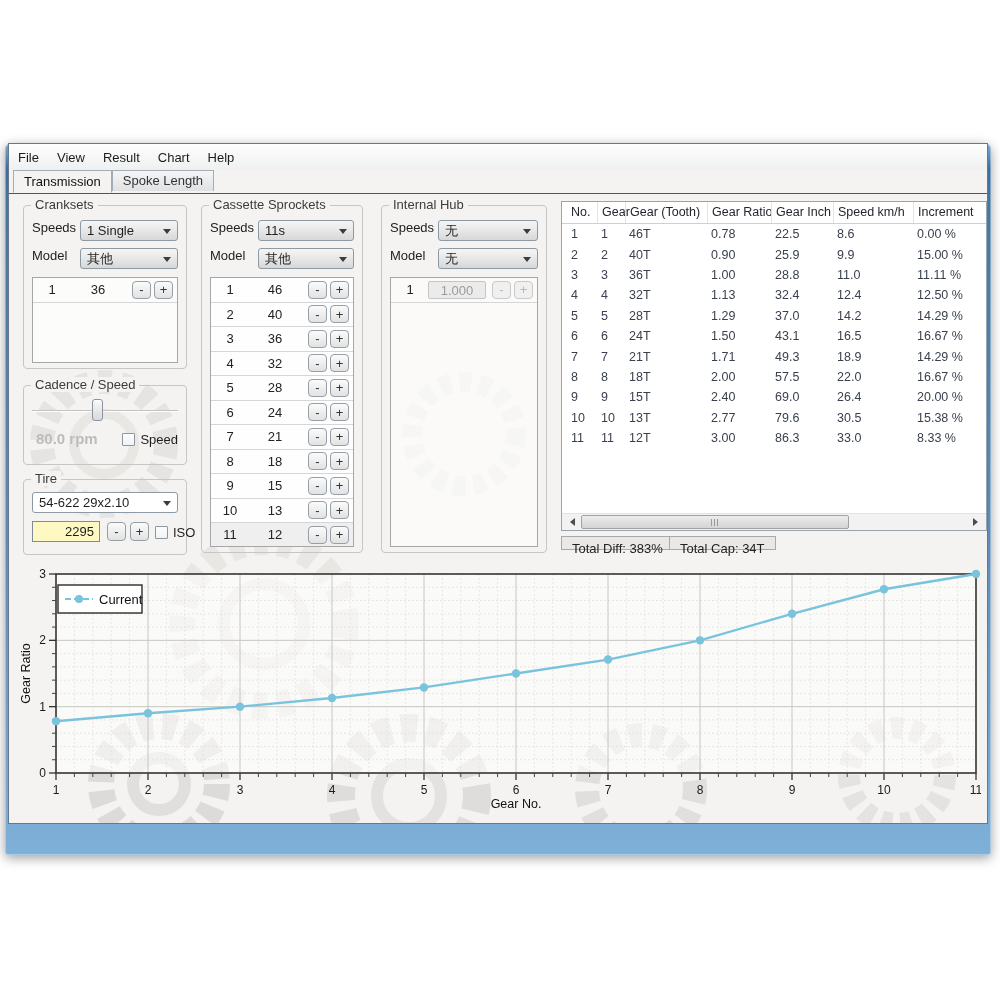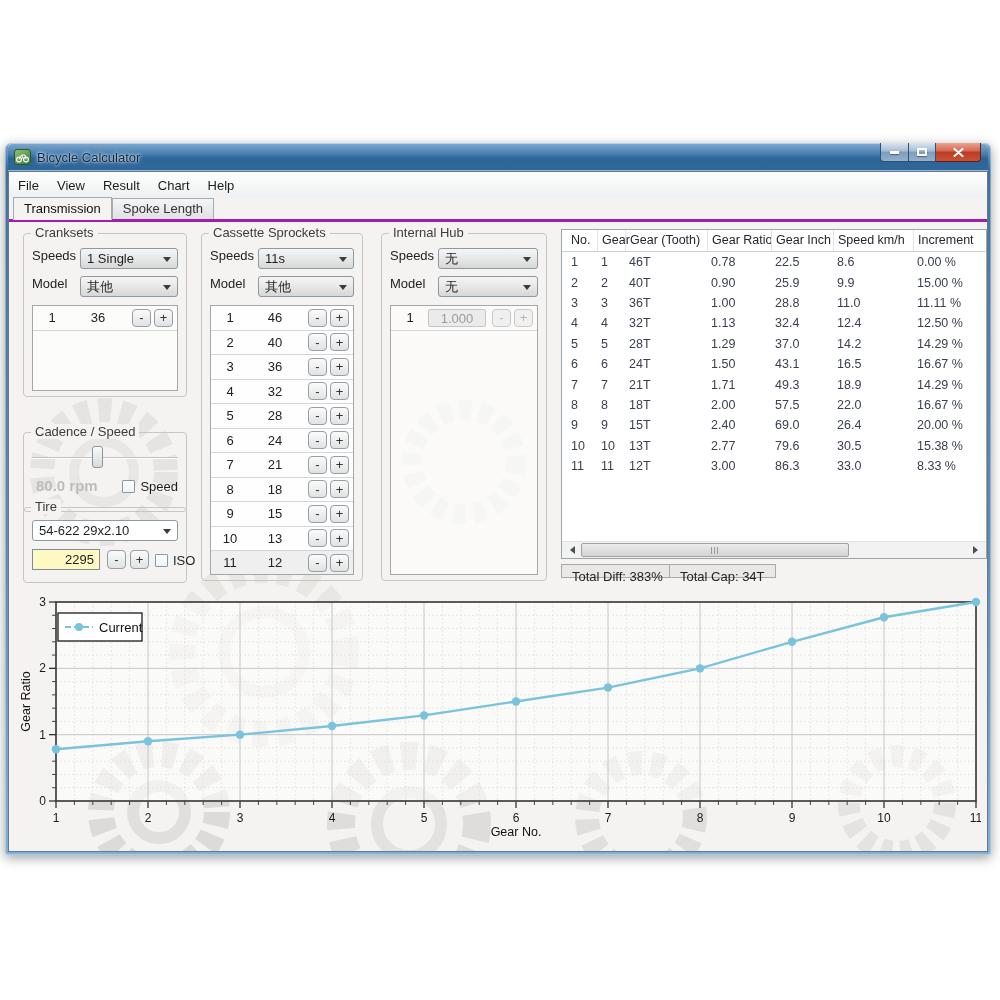--- a/index.html
+++ b/index.html
@@ -38,22 +38,22 @@
   .win-body { position:relative; width:980px; height:681px; background:#f4f3f1; border:1px solid #67788a; overflow:hidden; }
 
   
   .watermark { position:absolute; left:0; top:0; z-index:0; pointer-events:none; }
   .layer { position:absolute; inset:0; z-index:1; }
 
   
   .menubar { position:absolute; left:0; top:0; right:0; height:26px; display:flex; align-items:center;
     background:linear-gradient(#fefefe,#eef0f1); font-size:13px; color:#1c1c1c; }
   .menu-item { padding:4px 9px; border-radius:2px; }
-  .tabstrip { position:absolute; left:0; top:26px; right:0; height:24px; display:flex; align-items:flex-end;
-    padding-left:4px; border-bottom:3px solid #a21caf; }
+  .tabstrip { position:absolute; left:0; top:26px; right:0; height:24px; display:flex; align-items:flex-start;
+    padding-left:4px; border-bottom:1px solid #a21caf; }
   .tab { font-size:13px; border:1px solid #a3adb5; padding:0 10px; white-space:nowrap; }
   .tab.active { height:23px; line-height:22px; background:#f4f3f1; border-bottom:1px solid #f4f3f1; margin-bottom:-1px; z-index:2; color:#111; }
   .tab.inactive { height:21px; line-height:20px; background:linear-gradient(#f5f5f5,#dfe1e2); border-bottom:none; color:#333; }
 
   
   .grp { position:absolute; border:1px solid #c7c6c4; border-radius:4px; }
   .grp-cap { position:absolute; top:-9px; left:7px; padding:0 4px; background:#f4f3f1; font-size:13px; color:#3c3c3c; white-space:nowrap; }
   .grp-row { position:absolute; left:8px; right:8px; height:21px; display:flex; align-items:flex-start; }
   .grp-row .lbl { font-size:13px; color:#222; width:48px; flex:none; }
 
@@ -116,43 +116,20 @@
   
   .chart-wrap { position:absolute; left:10px; top:421px; width:962px; height:255px; }
   #chart-svg text { font-family:"Liberation Sans","DejaVu Sans",sans-serif; }
 </style>
 </head>
 <body>
 
 <div class="page">
   <div class="window">
 
-    <div class="titlebar">
-      <span class="app-icon">
-        <svg width="13" height="11" viewBox="0 0 13 11">
-            <circle cx="3" cy="7.5" r="2.4" fill="none" stroke="#fff" stroke-width="1.1"></circle>
-            <circle cx="10" cy="7.5" r="2.4" fill="none" stroke="#fff" stroke-width="1.1"></circle>
-            <path d="M3 7.5 L5.5 3 L9 3 L10 7.5 M5.5 3 L7.5 7.5" fill="none" stroke="#fff" stroke-width="1"></path>
-          </svg>
-      </span>
-      <span class="title-text">Bicycle Calculator</span>
-      <div class="winbtns">
-        <div class="wbtn min">
-            <span class="glyph-min"></span>
-          </div>
-        <div class="wbtn max">
-            <span class="glyph-max"></span>
-          </div>
-        <div class="wbtn close">
-          <svg width="11" height="9" viewBox="0 0 11 9">
-              <path d="M1.5 1 L9.5 8 M9.5 1 L1.5 8" stroke="#fff" stroke-width="2.1" stroke-linecap="round"></path>
-            </svg>
-        </div>
-      </div>
-    </div>
 
     <div class="win-body">
 
       <svg class="watermark" width="980" height="681">
         <g stroke="#c6c4c1" fill="none">
           <circle cx="95" cy="300" r="62" stroke-width="24" stroke-dasharray="13 9" opacity="0.30"></circle>
           <circle cx="95" cy="300" r="30" stroke-width="10" opacity="0.25"></circle>
           <circle cx="255" cy="480" r="82" stroke-width="26" stroke-dasharray="15 10" opacity="0.26"></circle>
           <circle cx="255" cy="480" r="40" stroke-width="12" opacity="0.2"></circle>
           <circle cx="455" cy="290" r="52" stroke-width="20" stroke-dasharray="12 8" opacity="0.22"></circle>
@@ -193,21 +170,21 @@
           <div class="list" id="cranksets-list">
               <div class="srow">
                 <span class="sr-no">1</span>
                 <span class="sr-val">36</span>
                 <button class="sbtn">-</button>
                 <button class="sbtn">+</button>
               </div>
             </div>
         </div>
 
-        <div class="grp" style="left:14px;top:241px;width:164px;height:80px;margin-top:19px;">
+        <div class="grp" style="left:14px;top:241px;width:164px;height:80px;">
           <span class="grp-cap">Cadence / Speed</span>
           <div class="slider-track"></div>
           <div class="slider-thumb" id="slider-thumb" style="left: 42%;"></div>
           <div class="rpm-text">80.0 rpm</div>
           <div class="chk-wrap" style="right:8px;top:46px;">
             <span class="checkbox"></span>
             <span>Speed</span>
           </div>
         </div>
 

